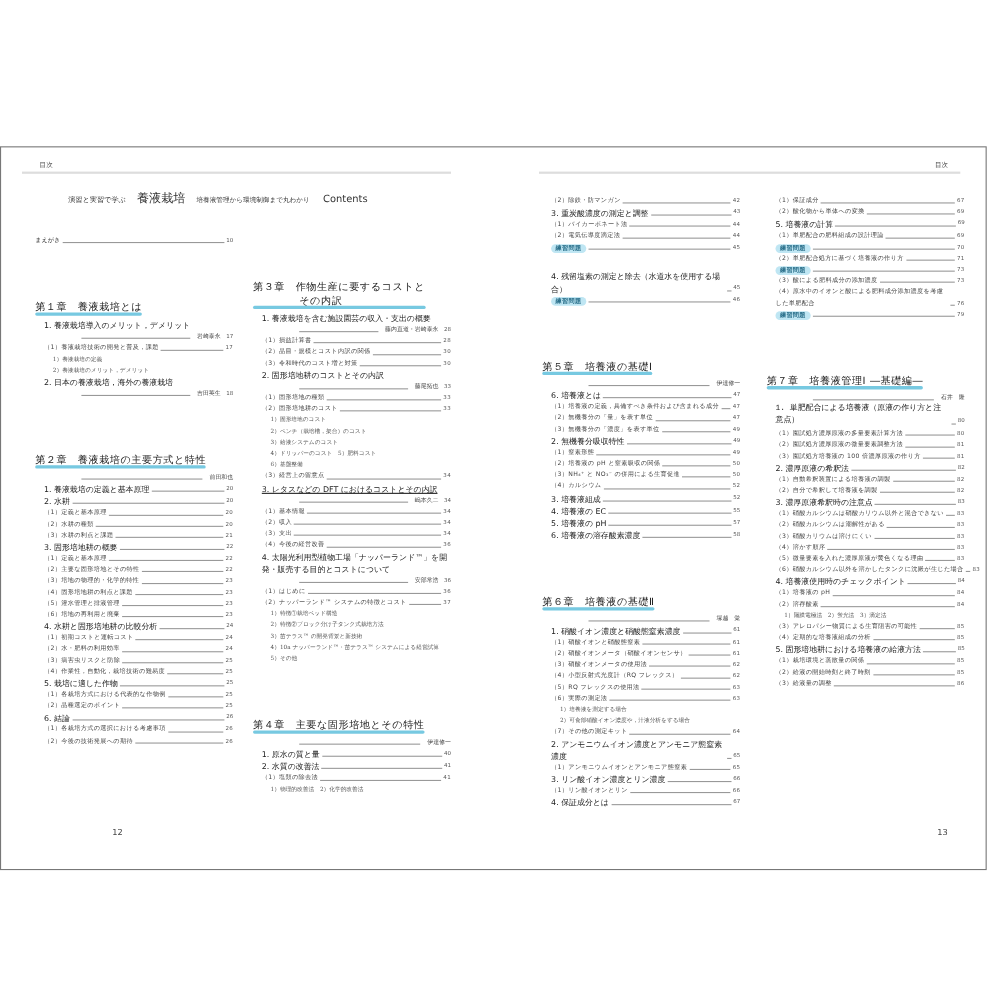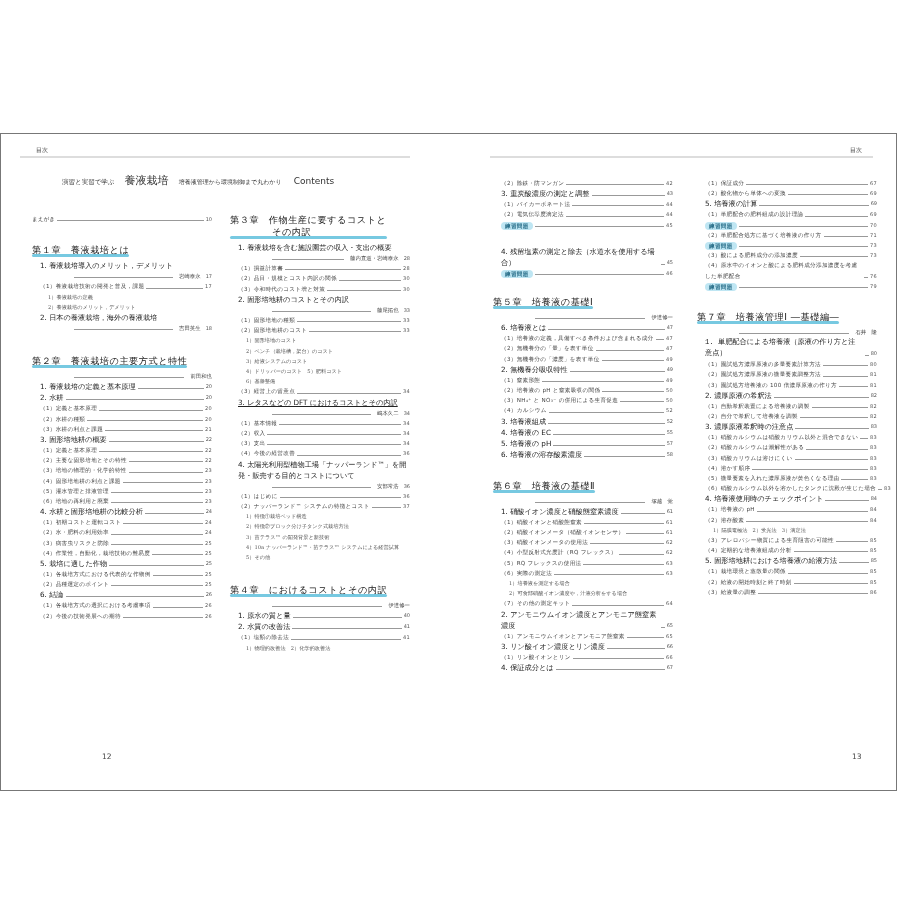--- a/index.html
+++ b/index.html
@@ -19,21 +19,21 @@
   .row .leader{flex:1 1 auto;border-bottom:0.6px solid #999;margin:0 2px 3px 2px;min-width:4px;}
   .row .p{flex:0 0 auto;font-size:5px;color:#555;}
   .l1{font-size:7.2px;line-height:11px;color:#222;padding-left:8px;}
   .l2{padding-left:8px;color:#444;letter-spacing:0.3px;}
   .l3{padding-left:16px;color:#555;font-family:"DejaVu Serif","Liberation Serif",serif;font-size:5.2px;}
   .wrap{white-space:normal;}
   .author{justify-content:flex-end;padding-left:40px;font-size:5.4px;color:#444;}
   .author .leader{margin-right:6px;}
   .chapter{font-size:9.2px;line-height:12px;color:#222;margin:8px 0 4px 0;position:relative;display:inline-block;letter-spacing:0.5px;}
   .chapter .ul{position:absolute;left:0;right:0;bottom:-1px;height:3px;background:#5fc0dc;border-radius:2px;opacity:0.85;}
-  .chapter-block{position:relative;}
+  .chapter-block{position:relative;margin-top:42px;}
   .badge{display:inline-block;background:#bfe6f3;color:#2a6f8a;border-radius:4px;padding:0 4px;font-size:5.6px;line-height:8px;font-weight:bold;}
 </style>
 </head>
 <body>
 
 <div class="spread"></div>
 
 <div class="runhead" style="left:36px;">目次</div>
 <div class="hrule" style="left:20px;width:390px;"></div>
 <div class="hrule" style="left:490px;width:383px;"></div>
@@ -327,21 +327,21 @@
         <span class="t">3）苗テラス™ の開発背景と新技術</span>
       </div>
       <div class="row l3 wrap">
         <span class="t" style="white-space: normal; flex: 1 1 auto;">4）10a ナッパーランド™・苗テラス™ システムによる経営試算</span>
       </div>
       <div class="row l3">
         <span class="t">5）その他</span>
       </div>
     </div>
   <div id="ch4a" style="margin-top: 14px;">
-      <div class="chapter-block"><div class="chapter"><span>第４章　におけるコストとその内訳</span><span class="ul"></span></div><div class="row author">
+      <div class="chapter-block"><div class="chapter"><span>第４章　主要な固形培地とその特性</span><span class="ul"></span></div><div class="row author">
           <span class="leader"></span>
           <span class="t">伊達修一</span>
         </div></div>
       <div class="row l1">
         <span class="t">1. 原水の質と量</span>
         <span class="leader"></span>
         <span class="p">40</span>
       </div>
       <div class="row l1">
         <span class="t">2. 水質の改善法</span>

